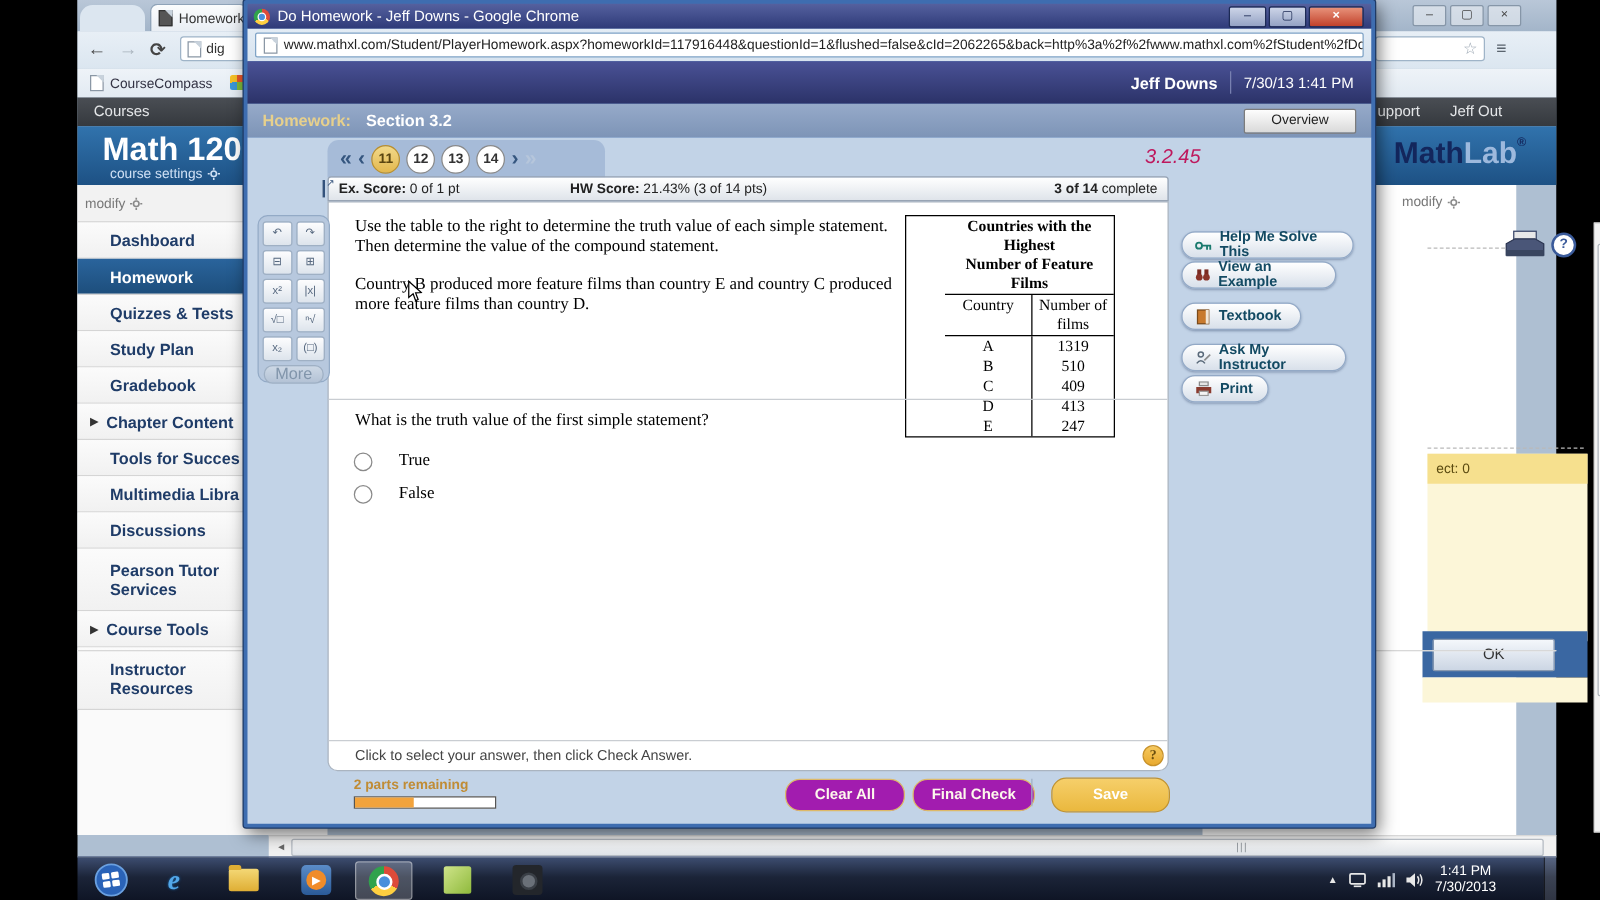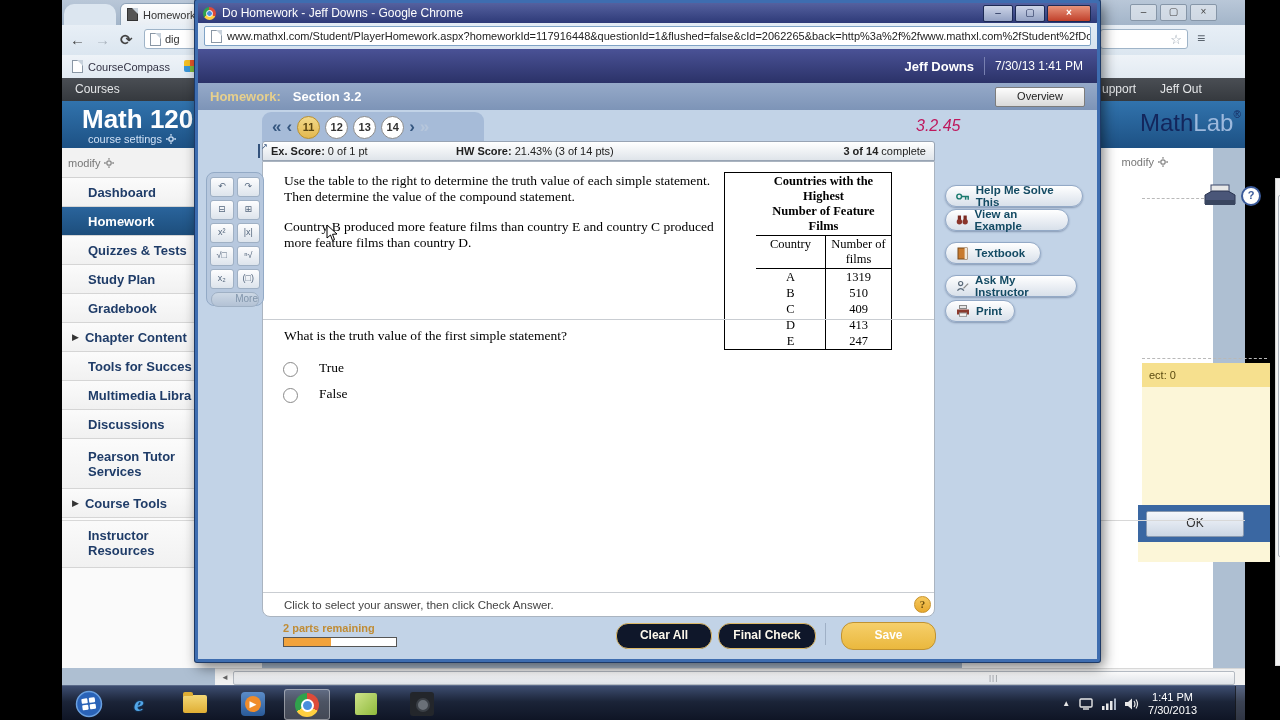--- a/index.html
+++ b/index.html
@@ -106,32 +106,32 @@
   .qt-col{display:flex;flex-direction:column;}
   .qt-col.c1{border-right:1px solid #000;}
   .qt-cell{text-align:center;height:16px;line-height:16px;}
   
   .palette{left:8px;top:62px;width:58px;height:134px;background:#b7c8de;border:1px solid #93aac6;
            border-radius:8px;padding:4px 3px;box-sizing:border-box;}
   .palette .prow{display:flex;gap:3px;margin-bottom:3px;justify-content:center;}
   .pkey{width:23px;height:18px;background:linear-gradient(#fdfdfe,#dde4ec);border:1px solid #9fb0c4;
         border-radius:3px;font-size:9px;color:#55677e;text-align:center;line-height:17px;overflow:hidden;}
   .pmore{width:46px;height:13px;margin:1px auto 0;background:linear-gradient(#cdd8e5,#b3c2d5);
-         border:1px solid #9fb0c4;border-radius:7px;font-size:10px;color:#8195ab;text-align:right;line-height:12px;}
+         border:1px solid #9fb0c4;border-radius:7px;font-size:13px;color:#8195ab;text-align:center;line-height:12px;}
   
   .helpbtn{left:747px;height:22px;background:linear-gradient(#ffffff,#d8e0ea);border:1px solid #93a9c6;
            border-radius:11px;display:flex;align-items:center;gap:6px;padding:0 10px;box-sizing:border-box;
            font-size:11.5px;font-weight:bold;color:#134a63;box-shadow:0 1px 2px rgba(20,40,80,.35);}
   
   .parts{color:#c08c35;font-weight:bold;font-size:11px;}
   .pbar{width:114px;height:10px;background:#fff;border:1px solid #555;box-sizing:border-box;}
   .pfill{height:100%;background:#f2a33c;}
   .actbtn{height:24px;border-radius:12px;font-size:12px;font-weight:bold;color:#fdf8ec;
           text-align:center;line-height:23px;}
-  .actbtn.dim{background:#0f172a;border:1px solid #ddb968;}
+  .actbtn.dim{background:#a21caf;border:1px solid #ddb968;margin-left:12px;}
   .actbtn.save{background:linear-gradient(#f6cf6a,#eab83e);border:1px solid #bf9232;color:#fff;}
 
   
   #taskbar{left:62px;top:685px;width:1183px;height:35px;z-index:10;
            background:linear-gradient(#3d4d70,#1b2438 45%,#0e1424);border-top:1px solid #5a6a8a;}
   .tk{position:absolute;top:3px;width:30px;height:29px;display:flex;align-items:center;justify-content:center;}
   .tk-active{background:rgba(255,255,255,.22);border:1px solid rgba(255,255,255,.40);border-radius:3px;}
   .folder{width:24px;height:18px;background:linear-gradient(#f4d876,#dfae34);border-radius:2px;position:relative;}
   .folder::before{content:"";position:absolute;left:0;top:-3px;width:10px;height:4px;background:#dfae34;border-radius:2px 2px 0 0;}
   .wmp{width:24px;height:24px;border-radius:4px;background:linear-gradient(#5b8cc8,#2a5a98);display:flex;align-items:center;justify-content:center;}
@@ -198,21 +198,21 @@
         <svg width="10" height="10" viewBox="0 0 10 10">
             <circle cx="5" cy="5" r="2.2" fill="none" stroke="#cfe0f5" stroke-width="1.3"></circle>
             <g stroke="#cfe0f5" stroke-width="1.3">
               <line x1="5" y1="0" x2="5" y2="1.8"></line>
               <line x1="5" y1="8.2" x2="5" y2="10"></line>
               <line x1="0" y1="5" x2="1.8" y2="5"></line>
               <line x1="8.2" y1="5" x2="10" y2="5"></line>
             </g>
           </svg>
       </div>
-      <div class="abs" style="left:1078px;top:8px;font-size:24px;font-weight:normal;">
+      <div class="abs" style="left:1053px;top:8px;font-size:24px;font-weight:bold;">
         <span style="color:#13265c;">Math</span><span style="color:#9db9dd;">Lab</span><span style="font-size:10px;color:#13265c;vertical-align:top;">®</span>
       </div>
     </div>
 
     <div id="bg-sidebar" class="abs">
       <div class="modrow">
         <span>modify</span>
         <svg width="10" height="10" viewBox="0 0 10 10">
             <circle cx="5" cy="5" r="2.2" fill="none" stroke="#8a8a8a" stroke-width="1.3"></circle>
             <g stroke="#8a8a8a" stroke-width="1.3">

